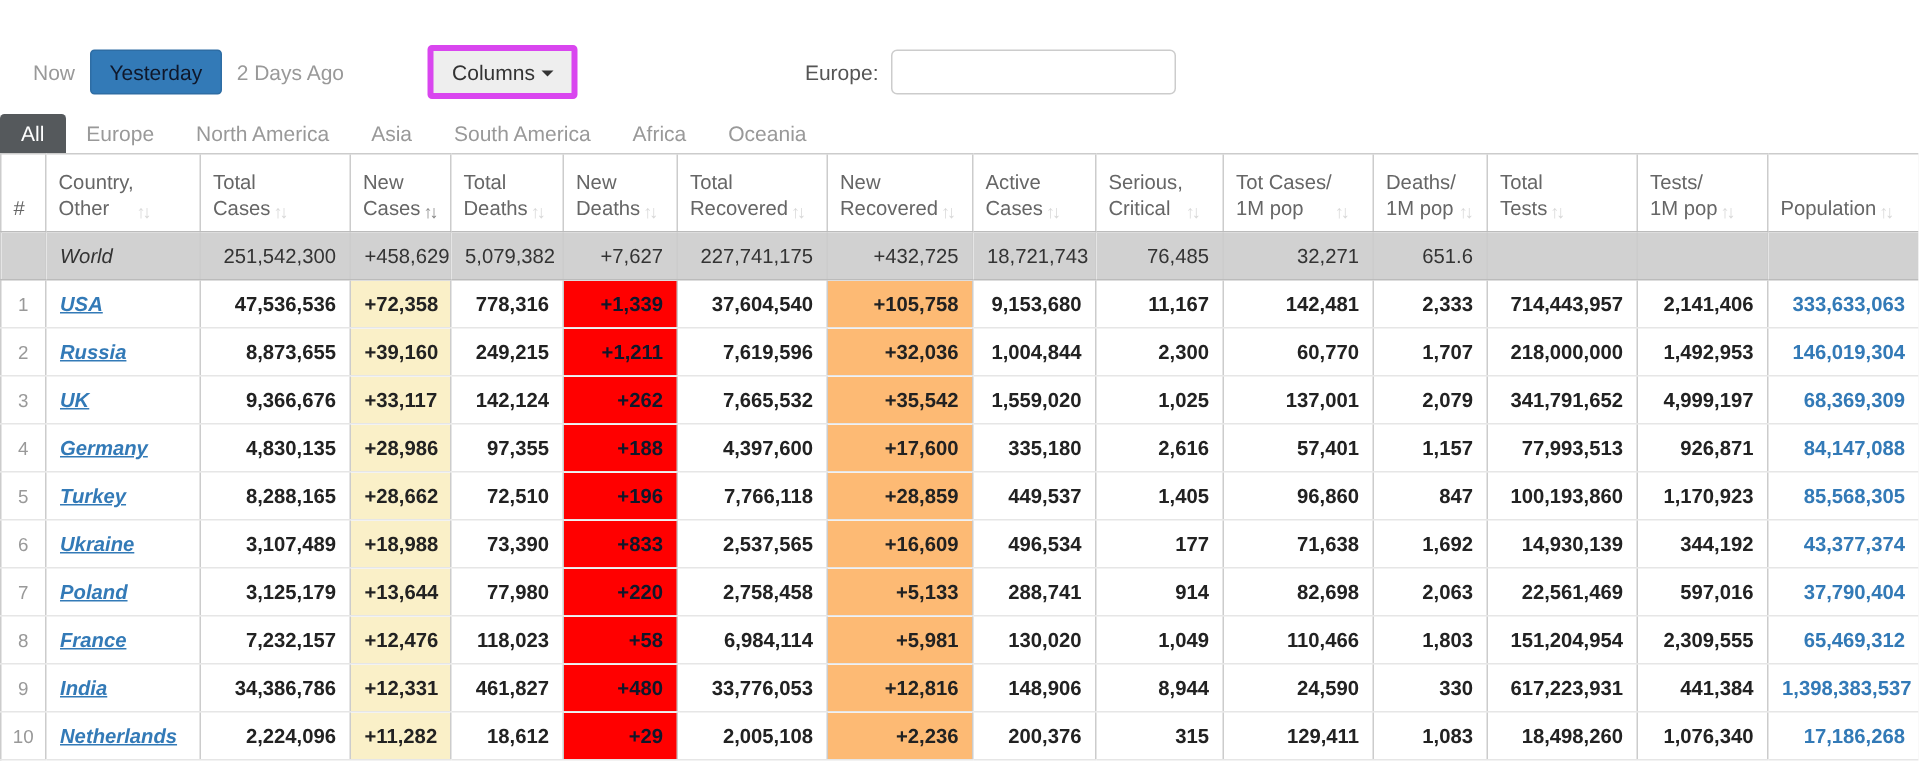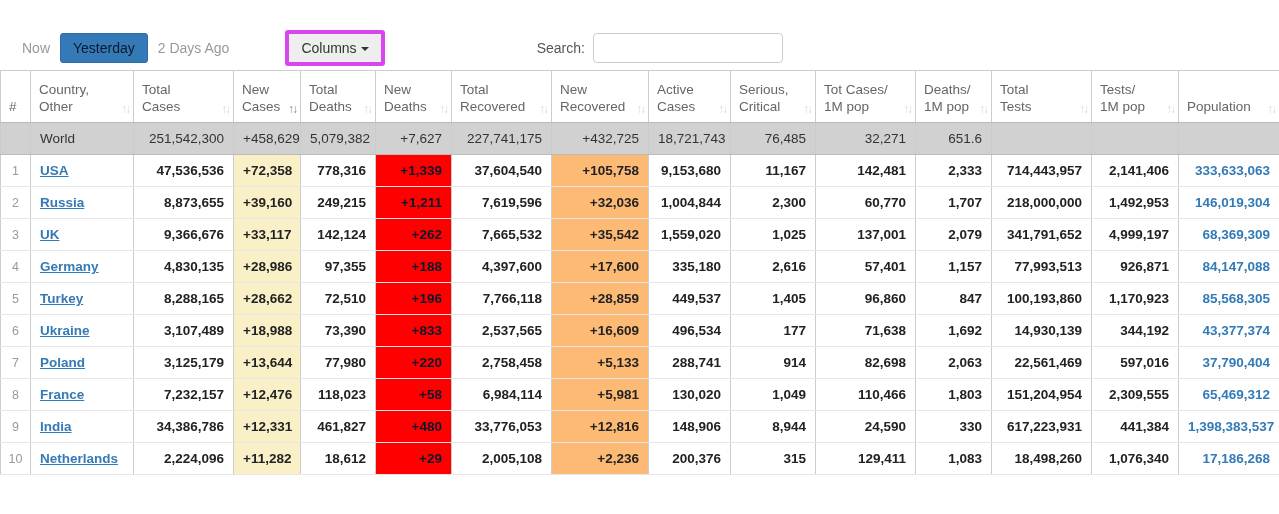--- a/index.html
+++ b/index.html
@@ -24,28 +24,28 @@
   .tabs { display:flex; align-items:flex-end; padding:0 0 0 0; height:30px; margin-top:2px; }
   .tab { font-size:14px; color:#999; padding:5px 14px; cursor:pointer; border-radius:3px 3px 0 0; }
   .tab.active { background:#55595c; color:#fff; }
 
   
   table { border-collapse:collapse; table-layout:fixed; width:1279px; font-size:13.5px; }
   th, td { border-left:1px solid #ccc; overflow:hidden; white-space:nowrap; }
   th:last-child, td:last-child { border-right:1px solid #ccc; }
   thead th { border-top:1px solid #ccc; border-bottom:1px solid #bbb; vertical-align:bottom;
              color:#666; font-weight:400; text-align:left; padding:6px 4px 6px 8px; height:52px; }
-  .th-inner { display:flex; align-items:flex-end; justify-content:space-between; }
+  .th-inner { display:flex; align-items:flex-end; justify-content:flex-start; }
   .th-label { white-space:pre-line; line-height:1.25; }
   .sort-icon { color:#d9d9d9; font-size:12px; flex:0 0 auto; padding-left:2px; letter-spacing:-2px; }
   .sort-icon.sorted { color:#8a8a8a; }
 
   tbody td { padding:8px 9px; border-bottom:1px solid #e6e6e6; color:#222; }
   td.c-rank { color:#999; text-align:center; font-size:12.5px; padding-left:2px; padding-right:2px; }
-  td.c-country { font-weight:700; }
+  td.c-country { font-weight:700;font-style:italic; }
   td.num { text-align:right; font-weight:700; }
   a.country-link { color:#337ab7; text-decoration:underline; cursor:pointer; }
   a.pop-link { color:#337ab7; text-decoration:none; cursor:pointer; }
 
   tr.world-row td { background:#d1d1d1; font-weight:400; color:#333; border-bottom:1px solid #bbb; border-top:1px solid #bbb; }
   tr.world-row td.c-country { font-weight:400; }
   tr.world-row td.num { font-weight:400; }
 
   tbody tr:not(.world-row) td.c-new-cases    { background:#faf0c8; }
   tbody tr:not(.world-row) td.c-new-deaths   { background:#ff0000; color:#0f172a;text-align:right; }
@@ -57,25 +57,34 @@
 <div id="app">
 
   <div class="toolbar">
     <a class="range-link">Now</a>
     <button class="btn-primary">Yesterday</button>
     <a class="range-link">2 Days Ago</a>
     <button class="btn-default">
       <span>Columns</span><span class="caret"></span>
     </button>
     <div class="search-wrap">
-      <span class="search-label">Search:</span>
+      <span class="search-label">Europe:</span>
       <input class="search-input" type="text" value="" style="">
     </div>
   </div>
 
+  <div class="tabs" id="tabs">
+      <div class="tab active">All</div>
+      <div class="tab">Europe</div>
+      <div class="tab">North America</div>
+      <div class="tab">Asia</div>
+      <div class="tab">South America</div>
+      <div class="tab">Africa</div>
+      <div class="tab">Oceania</div>
+    </div>
 
   <table>
     <colgroup id="cols">
         <col style="width: 30px;">
         <col style="width: 103px;">
         <col style="width: 100px;">
         <col style="width: 67px;">
         <col style="width: 75px;">
         <col style="width: 76px;">
         <col style="width: 100px;">

